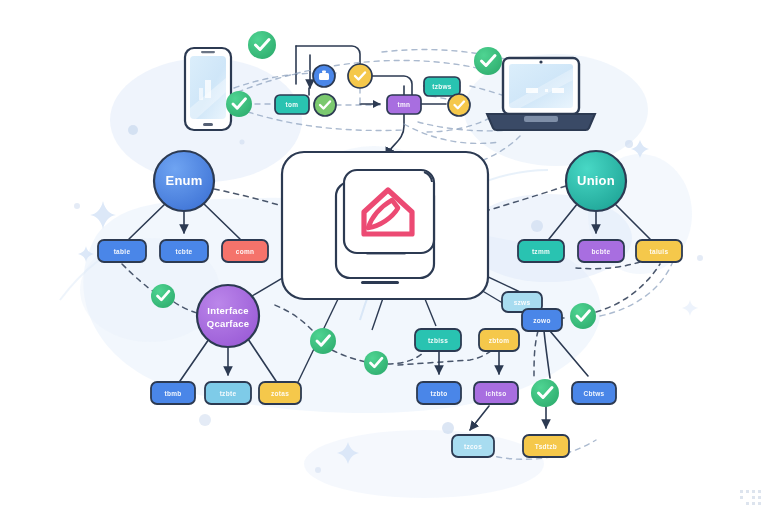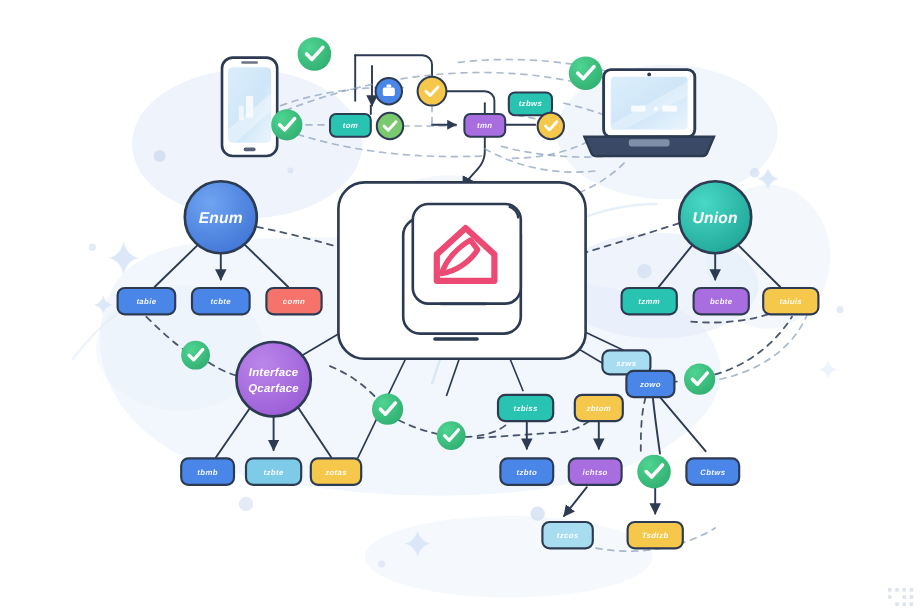--- a/index.html
+++ b/index.html
@@ -2,21 +2,21 @@
 <html><head>
 <meta charset="utf-8">
 <style>
   html,body{margin:0;padding:0;}
   body{
     width:768px;height:512px;overflow:hidden;
     background:#ffffff;
     font-family:"Liberation Sans", sans-serif;
     position:relative;
   }
-  #stage{position:absolute;inset:0;width:768px;height:512px;font-style:italic;}
+  #stage{position:absolute;inset:0;width:768px;height:512px;}
   svg.layer{position:absolute;left:0;top:0;width:768px;height:512px;}
   #bg{z-index:0;}
   #edges{z-index:1;}
   #devices{z-index:2;}
   #nodes{z-index:3;}
   .nodeLabel{
     font-family:"Liberation Sans", sans-serif;
     font-weight:bold;
     fill:#ffffff;
     text-anchor:middle;

